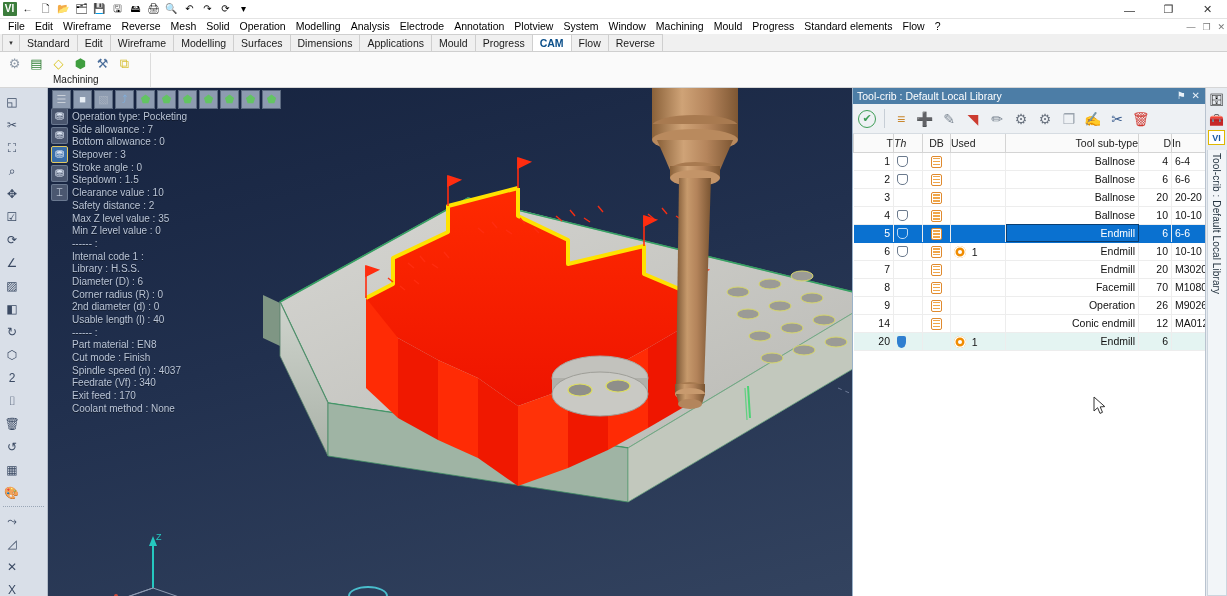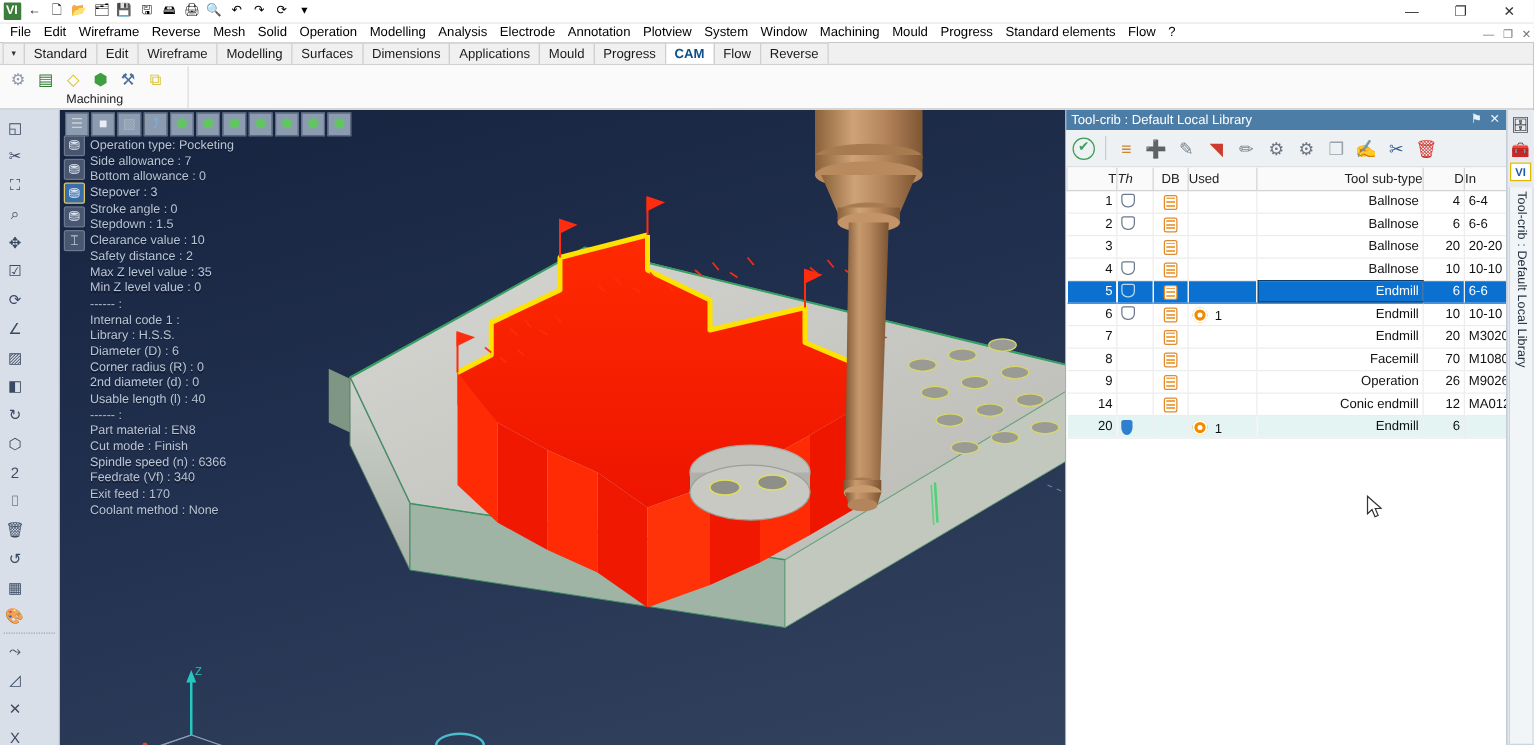--- a/index.html
+++ b/index.html
@@ -553,21 +553,21 @@
         <div>------ :</div>
         <div>Internal code 1 :</div>
         <div>Library : H.S.S.</div>
         <div>Diameter (D) : 6</div>
         <div>Corner radius (R) : 0</div>
         <div>2nd diameter (d) : 0</div>
         <div>Usable length (l) : 40</div>
         <div>------ :</div>
         <div>Part material : EN8</div>
         <div>Cut mode : Finish</div>
-        <div>Spindle speed (n) : 6366</div>
+        <div>Spindle speed (n) : 4037</div>
         <div>Feedrate (Vf) : 340</div>
         <div>Exit feed : 170</div>
         <div>Coolant method : None</div>
       </div>
 
     <svg class="axis-ind" viewBox="0 0 110 70">
       <line x1="45" y1="62" x2="45" y2="16" stroke="#25c8c0" stroke-width="2"></line>
       <polygon points="45,10 41,20 49,20" fill="#25c8c0"></polygon>
       <text x="48" y="14" fill="#25c8c0" font-size="9" font-family="Liberation Sans, sans-serif">Z</text>
       <polygon points="45,62 16,72 45,80 74,72" fill="none" stroke="#8e9bb2" stroke-width="1"></polygon>

